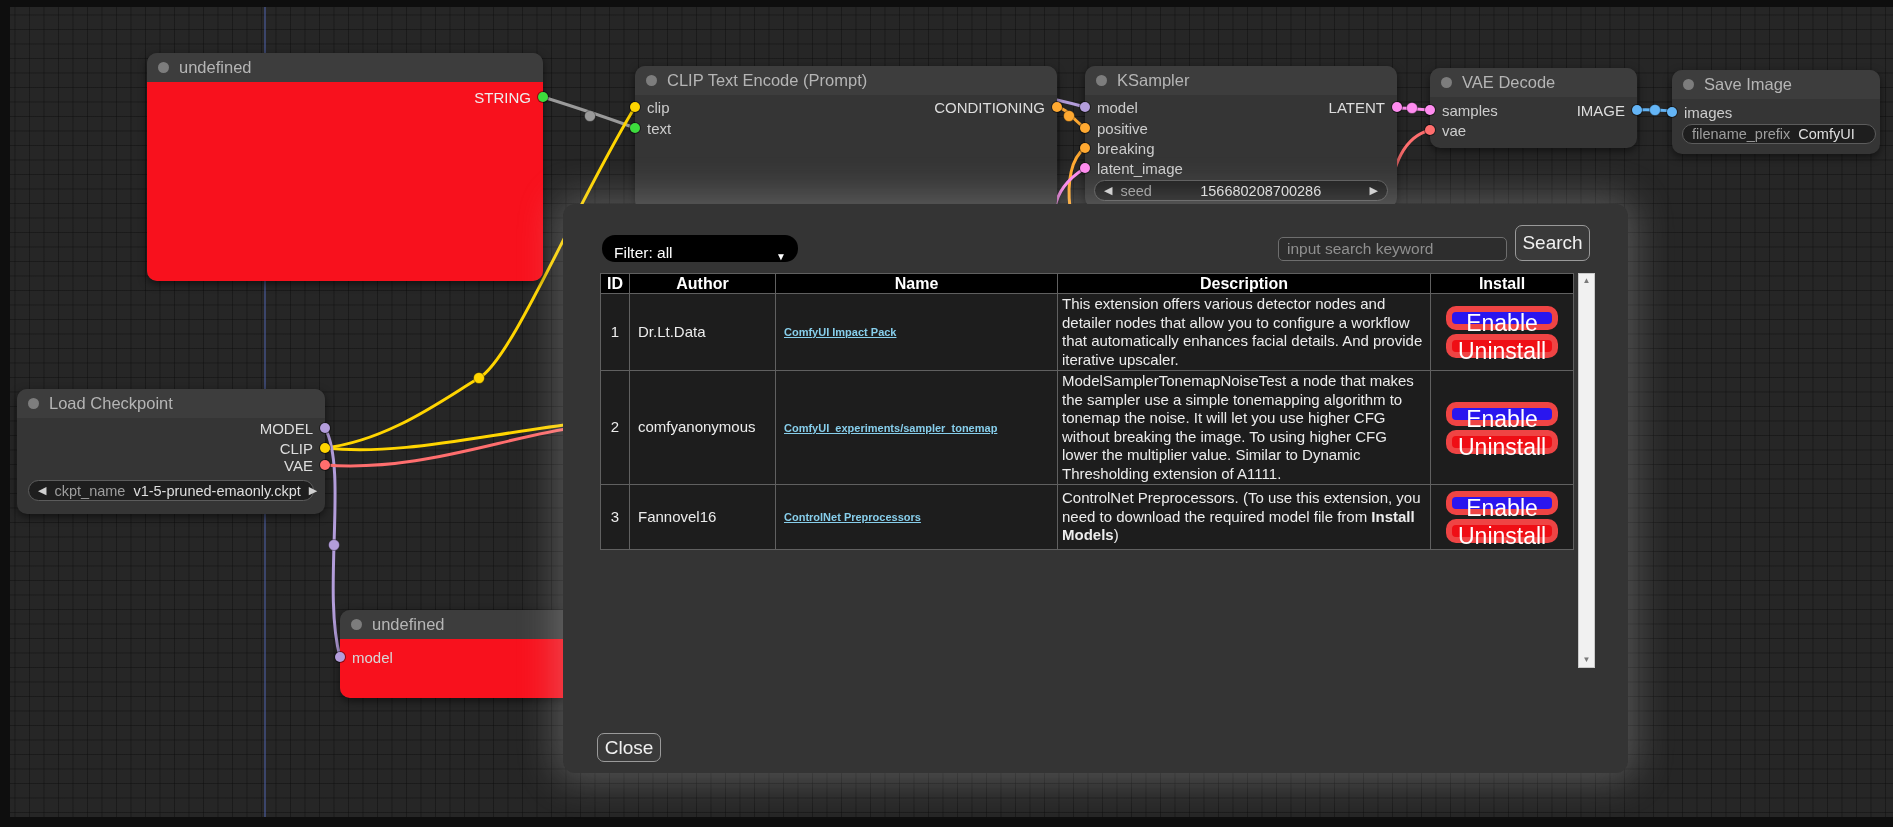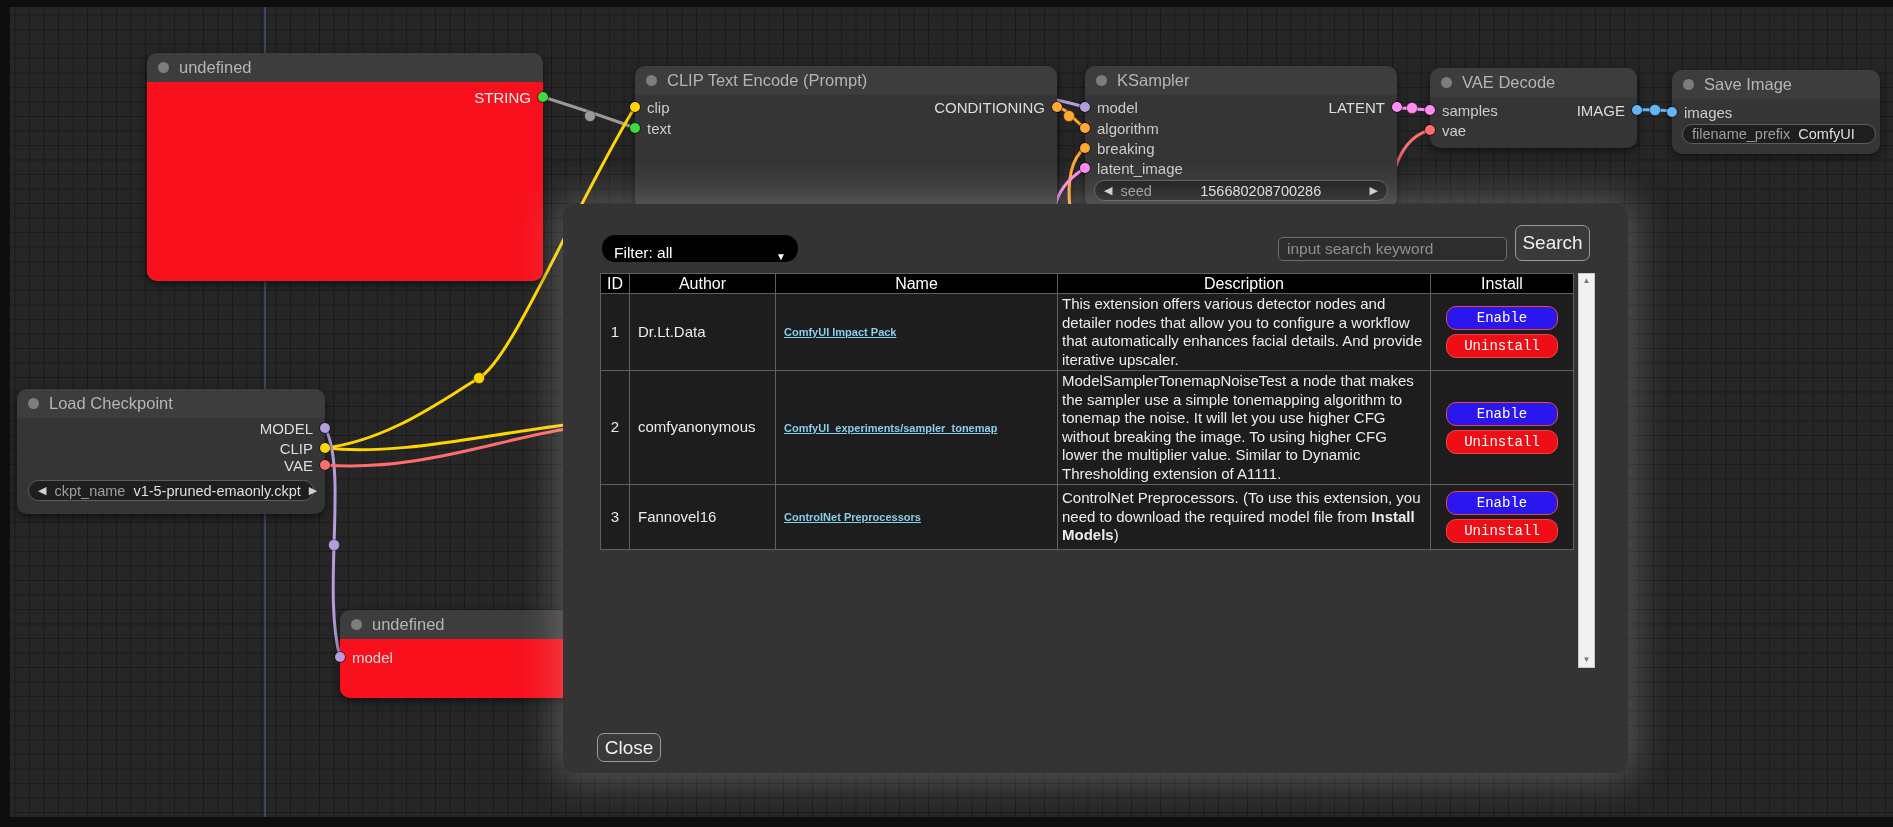--- a/index.html
+++ b/index.html
@@ -45,32 +45,32 @@
           background:#2d2d2d;border:1px solid #6e6e6e;border-radius:5px;color:#ddd;
           padding:0 8px;font-size:15.5px;box-sizing:border-box;font-family:inherit;}
   #search-input::placeholder{color:#909090;}
   .dlg-btn{background:#3a3a3a;border:1px solid #9a9a9a;border-radius:7px;color:#f0f0f0;
           font-size:19px;display:flex;align-items:center;justify-content:center;
           font-family:inherit;cursor:pointer;box-sizing:border-box;}
   #search-button{position:absolute;left:952px;top:21px;width:75px;height:36px;}
   #close-button{position:absolute;left:34px;top:529px;width:64px;height:29px;}
   #ext-table{position:absolute;left:37px;top:69px;width:973px;border-collapse:collapse;
           table-layout:fixed;}
-  #ext-table th{background:#000;color:#fff;font-size:16px;font-weight:normal;
+  #ext-table th{background:#000;color:#fff;font-size:16px;font-weight:bold;
           border:1px solid #606060;padding:0;height:19px;}
   #ext-table td{background:#1d1d1d;color:#ececec;font-size:15px;border:1px solid #606060;
           padding:1px 4px;vertical-align:middle;line-height:18.5px;box-sizing:border-box;}
   #ext-table td.c-id{text-align:center;}
   #ext-table td.c-author{padding-left:8px;}
   #ext-table td.c-name{padding-left:8px;}
   #ext-table td.c-name a{color:#87ceeb;font-weight:bold;font-size:11px;
           text-decoration:underline;white-space:nowrap;}
   #ext-table td.c-install{text-align:center;padding:2px 0;}
   .inst-btn{display:block;width:112px;height:24px;margin:4px auto;border-radius:10px;
-          color:#fff;font-size:14px;font-family:Liberation Mono, monospace;border:1px solid #ef4444;
+          color:#fff;font-size:23px;font-family:Liberation Sans, sans-serif;border:6px solid #ef4444;
           cursor:pointer;line-height:20px;}
   .inst-btn.enable{background:#2a16ef;}
   .inst-btn.uninstall{background:#ef0e15;}
   #dlg-scrollbar{position:absolute;left:1015px;top:69px;width:17px;height:395px;
           background:#f1f1f1;border:1px solid #c9c9c9;box-sizing:border-box;
           display:flex;flex-direction:column;justify-content:space-between;}
   .sb-arrow{font-size:8px;color:#7a7a7a;text-align:center;height:14px;line-height:14px;}
   b{font-weight:bold;}
 </style>
 </head>
@@ -142,21 +142,21 @@
         <span class="tdot"></span>
         <span>KSampler</span>
       </div>
       <div class="nbody"></div>
       <div class="port in" style="top:31px">
         <span class="dot" style="background:#b39ddb"></span>
         <span>model</span>
       </div>
       <div class="port in" style="top:52px">
         <span class="dot" style="background:#ffa931"></span>
-        <span>algorithm</span>
+        <span>positive</span>
       </div>
       <div class="port in" style="top:72px">
         <span class="dot" style="background:#ffa931"></span>
         <span>breaking</span>
       </div>
       <div class="port in" style="top:92px">
         <span class="dot" style="background:#ff8cf0"></span>
         <span>latent_image</span>
       </div>
       <div class="port out" style="top:31px">

